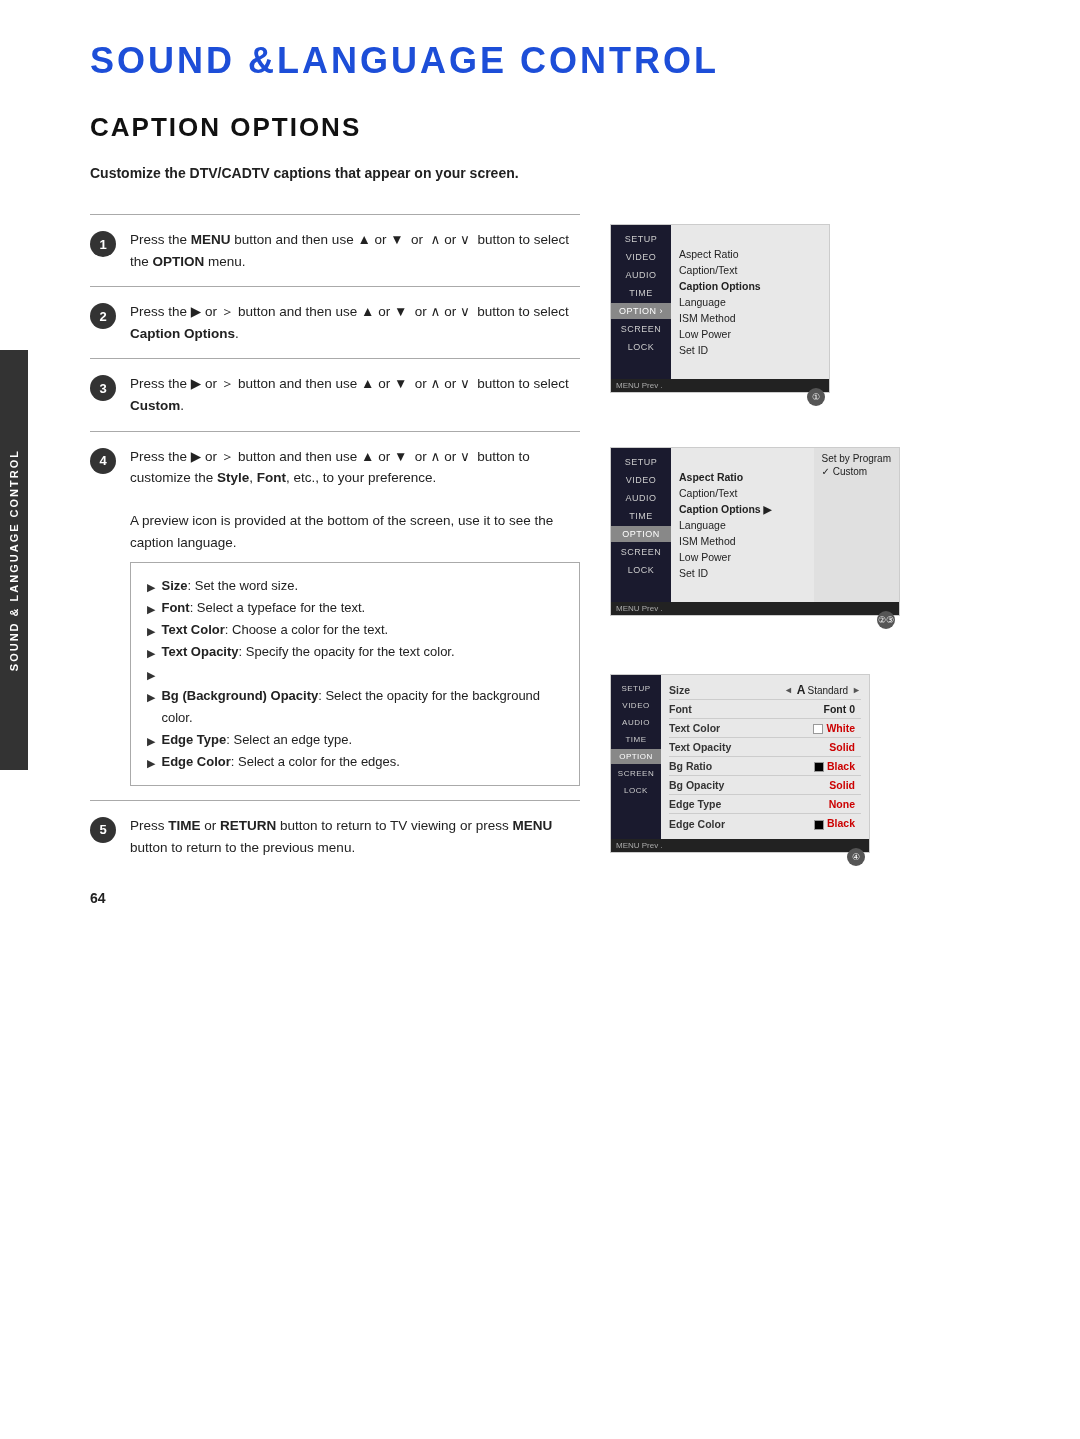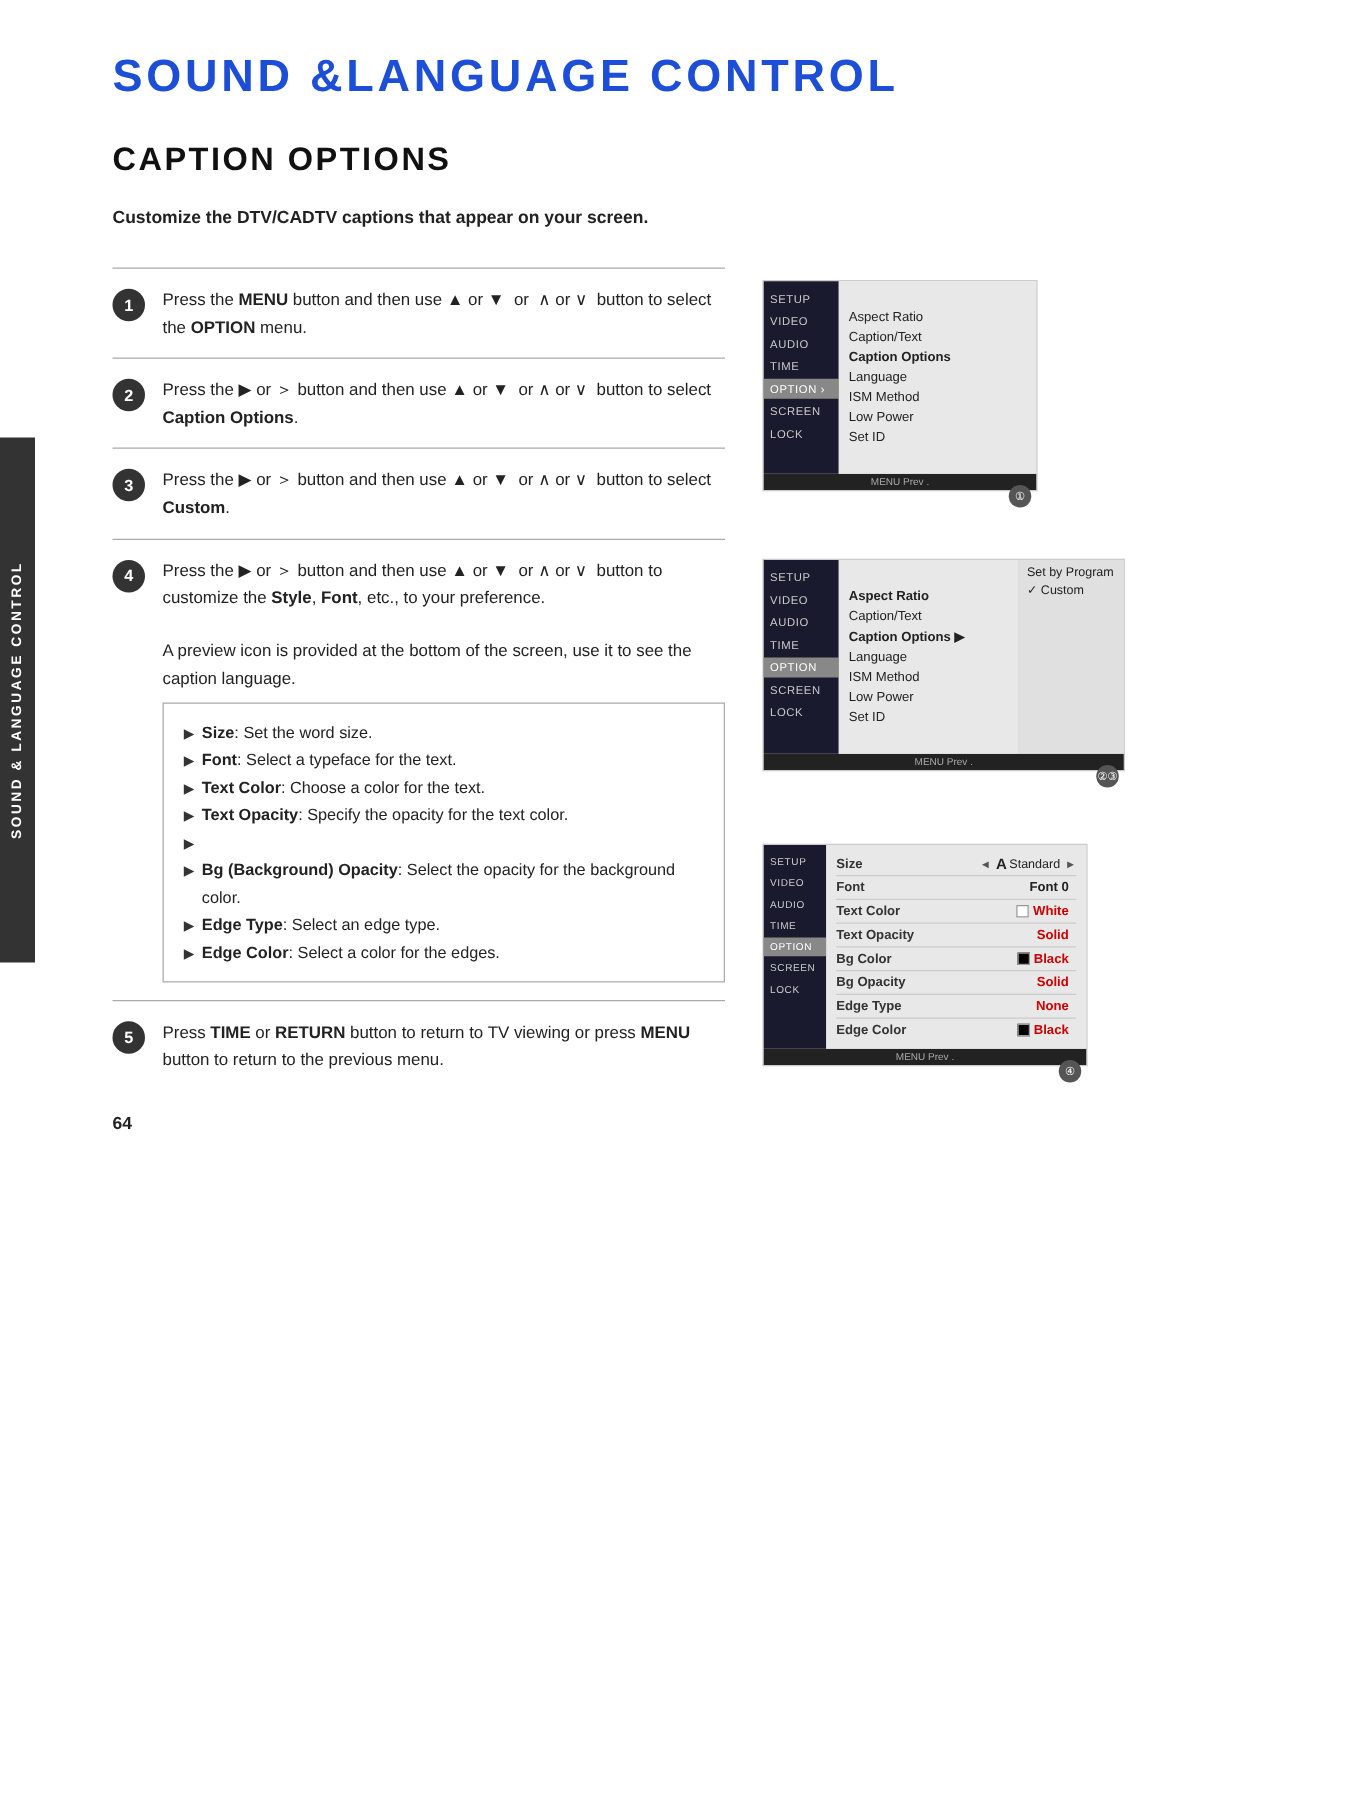--- a/index.html
+++ b/index.html
@@ -174,20 +174,21 @@
       min-height: 130px;
       display: flex;
       flex-direction: column;
       padding: 6px 0;
       gap: 2px;
     }
     .tv-menu-left-item {
       color: #ccc;
       font-size: 9px;
       padding: 3px 5px;
+      text-align: center;
       text-transform: uppercase;
       letter-spacing: 0.5px;
     }
     .tv-menu-left-item.selected {
       background: #888;
       color: #fff;
     }
     .tv-menu-right {
       flex: 1;
       background: #e8e8e8;
@@ -203,21 +204,21 @@
     }
     .tv-menu-right-item.highlight {
       font-weight: bold;
       color: #222;
     }
     .tv-menu-prev {
       background: #222;
       color: #aaa;
       font-size: 8px;
       padding: 2px 5px;
-      text-align: center;
+      text-align: left;
     }
     .tv-menu-step-num {
       position: absolute;
       bottom: -14px;
       right: 4px;
       width: 18px;
       height: 18px;
       border-radius: 50%;
       background: #555;
       color: #fff;
@@ -498,21 +499,21 @@
                   <span class="tv-menu3-swatch" style="background:#fff;"></span>White
                 </span>
               </div>
 
               <div class="tv-menu3-row">
                 <span class="tv-menu3-label">Text Opacity</span>
                 <span class="tv-menu3-value colored">Solid</span>
               </div>
 
               <div class="tv-menu3-row">
-                <span class="tv-menu3-label">Bg Color</span>
+                <span class="tv-menu3-label">Bg Ratio</span>
                 <span class="tv-menu3-value colored">
                   <span class="tv-menu3-swatch" style="background:#000;"></span>Black
                 </span>
               </div>
 
               <div class="tv-menu3-row">
                 <span class="tv-menu3-label">Bg Opacity</span>
                 <span class="tv-menu3-value colored">Solid</span>
               </div>
 

